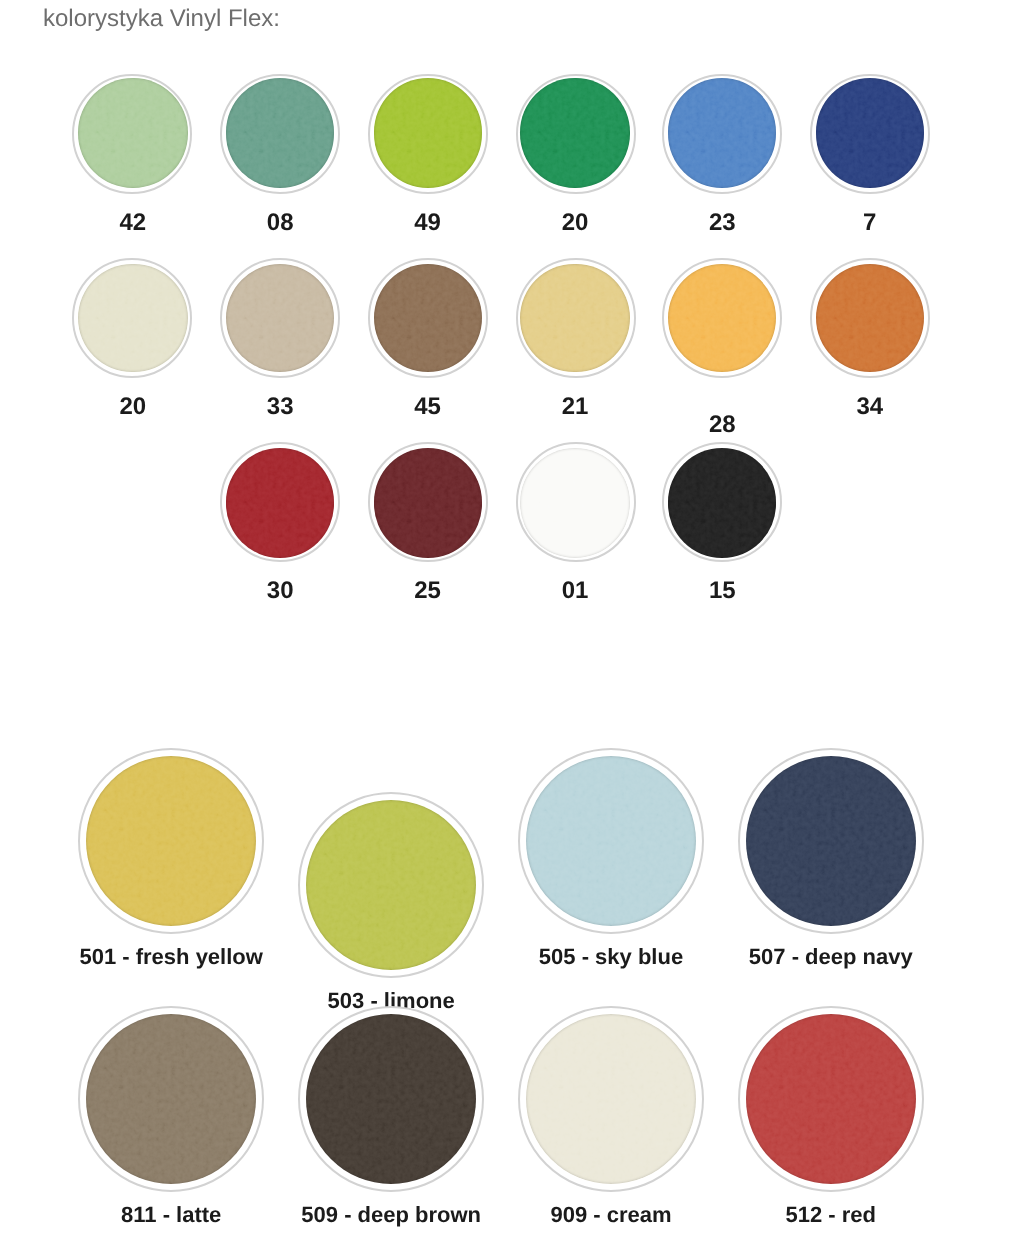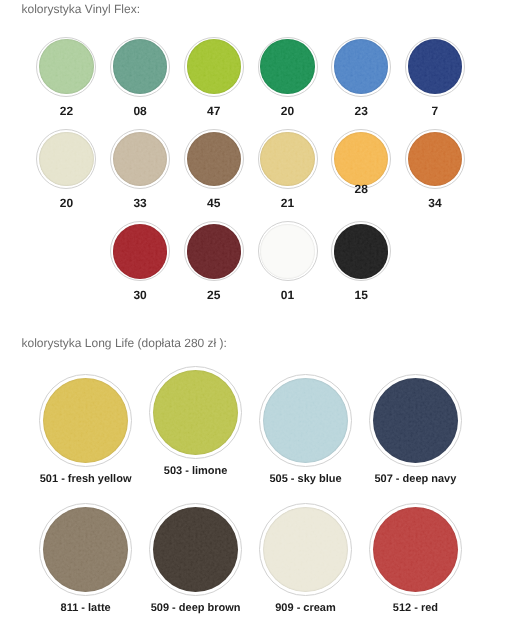--- a/index.html
+++ b/index.html
@@ -23,45 +23,44 @@
     <filter id="grain" x="0" y="0" width="100%" height="100%">
       <feTurbulence type="fractalNoise" baseFrequency="0.42" numOctaves="4" seed="7" result="t"></feTurbulence>
       <feColorMatrix in="t" type="matrix" values="1.6 0 0 0 -0.3  0 1.6 0 0 -0.3  0 0 1.6 0 -0.3  0 0 0 0 1"></feColorMatrix>
       <feColorMatrix type="saturate" values="0"></feColorMatrix>
     </filter>
   </defs>
 </svg>
 
 <div class="page">
   <div class="section-heading" id="h0" style="left: 21.5px; top: 2px;">kolorystyka Vinyl Flex:</div>
-  <div class="section-heading" id="h1" style="left: 21.5px; top: 335.9px;">kolorystyka Long Life (dopłata 280 zł ):</div>
   <div id="swatch-layer">
       <div class="swatch" style="left: 36.4px; top: 36.6px; width: 60px; height: 60px;">
         <div class="disc" style="width:60px;height:60px;border:1px solid #d2d2d2;padding:1.7999999999999998px">
           <div class="inner" style="background:#AECE9E">
             <div class="noise" style="filter:url(#grain)"></div>
           </div>
         </div>
-        <div class="cap" style="font-size:12px;top:67.30000000000001px">22</div>
+        <div class="cap" style="font-size:12px;top:67.30000000000001px">42</div>
       </div>
       <div class="swatch" style="left: 110.1px; top: 36.6px; width: 60px; height: 60px;">
         <div class="disc" style="width:60px;height:60px;border:1px solid #d2d2d2;padding:1.7999999999999998px">
           <div class="inner" style="background:#69A08C">
             <div class="noise" style="filter:url(#grain)"></div>
           </div>
         </div>
         <div class="cap" style="font-size:12px;top:67.30000000000001px">08</div>
       </div>
       <div class="swatch" style="left: 183.8px; top: 36.6px; width: 60px; height: 60px;">
         <div class="disc" style="width:60px;height:60px;border:1px solid #d2d2d2;padding:1.7999999999999998px">
           <div class="inner" style="background:#A3C433">
             <div class="noise" style="filter:url(#grain)"></div>
           </div>
         </div>
-        <div class="cap" style="font-size:12px;top:67.30000000000001px">47</div>
+        <div class="cap" style="font-size:12px;top:67.30000000000001px">49</div>
       </div>
       <div class="swatch" style="left: 257.5px; top: 36.6px; width: 60px; height: 60px;">
         <div class="disc" style="width:60px;height:60px;border:1px solid #d2d2d2;padding:1.7999999999999998px">
           <div class="inner" style="background:#1F9154">
             <div class="noise" style="filter:url(#grain)"></div>
           </div>
         </div>
         <div class="cap" style="font-size:12px;top:67.30000000000001px">20</div>
       </div>
       <div class="swatch" style="left: 331.2px; top: 36.6px; width: 60px; height: 60px;">
@@ -111,21 +110,21 @@
           </div>
         </div>
         <div class="cap" style="font-size:12px;top:67.1px">21</div>
       </div>
       <div class="swatch" style="left: 331.2px; top: 129px; width: 60px; height: 60px;">
         <div class="disc" style="width:60px;height:60px;border:1px solid #d2d2d2;padding:1.7999999999999998px">
           <div class="inner" style="background:#F5B954">
             <div class="noise" style="filter:url(#grain)"></div>
           </div>
         </div>
-        <div class="cap" style="font-size:12px;top:53px">28</div>
+        <div class="cap" style="font-size:12px;top:76px">28</div>
       </div>
       <div class="swatch" style="left: 404.9px; top: 129px; width: 60px; height: 60px;">
         <div class="disc" style="width:60px;height:60px;border:1px solid #d2d2d2;padding:1.7999999999999998px">
           <div class="inner" style="background:#CF7536">
             <div class="noise" style="filter:url(#grain)"></div>
           </div>
         </div>
         <div class="cap" style="font-size:12px;top:67.1px">34</div>
       </div>
       <div class="swatch" style="left: 110.1px; top: 221.4px; width: 60px; height: 60px;">
@@ -161,21 +160,21 @@
         <div class="cap" style="font-size:12px;top:66.49999999999997px">15</div>
       </div>
       <div class="swatch" style="left: 39.1px; top: 374.3px; width: 93px; height: 93px;">
         <div class="disc" style="width:93px;height:93px;border:1px solid #d2d2d2;padding:3px">
           <div class="inner" style="background:#DBC157">
             <div class="noise" style="filter:url(#grain)"></div>
           </div>
         </div>
         <div class="cap" style="font-size:11px;top:98.80000000000001px">501 - fresh yellow</div>
       </div>
-      <div class="swatch" style="left: 149.1px; top: 366px; width: 93px; height: 93px;">
+      <div class="swatch" style="left: 149.1px; top: 396px; width: 93px; height: 93px;">
         <div class="disc" style="width:93px;height:93px;border:1px solid #d2d2d2;padding:3px">
           <div class="inner" style="background:#BCC450">
             <div class="noise" style="filter:url(#grain)"></div>
           </div>
         </div>
         <div class="cap" style="font-size:11px;top:98.80000000000001px">503 - limone</div>
       </div>
       <div class="swatch" style="left: 259px; top: 374.3px; width: 93px; height: 93px;">
         <div class="disc" style="width:93px;height:93px;border:1px solid #d2d2d2;padding:3px">
           <div class="inner" style="background:#B9D5DB">

